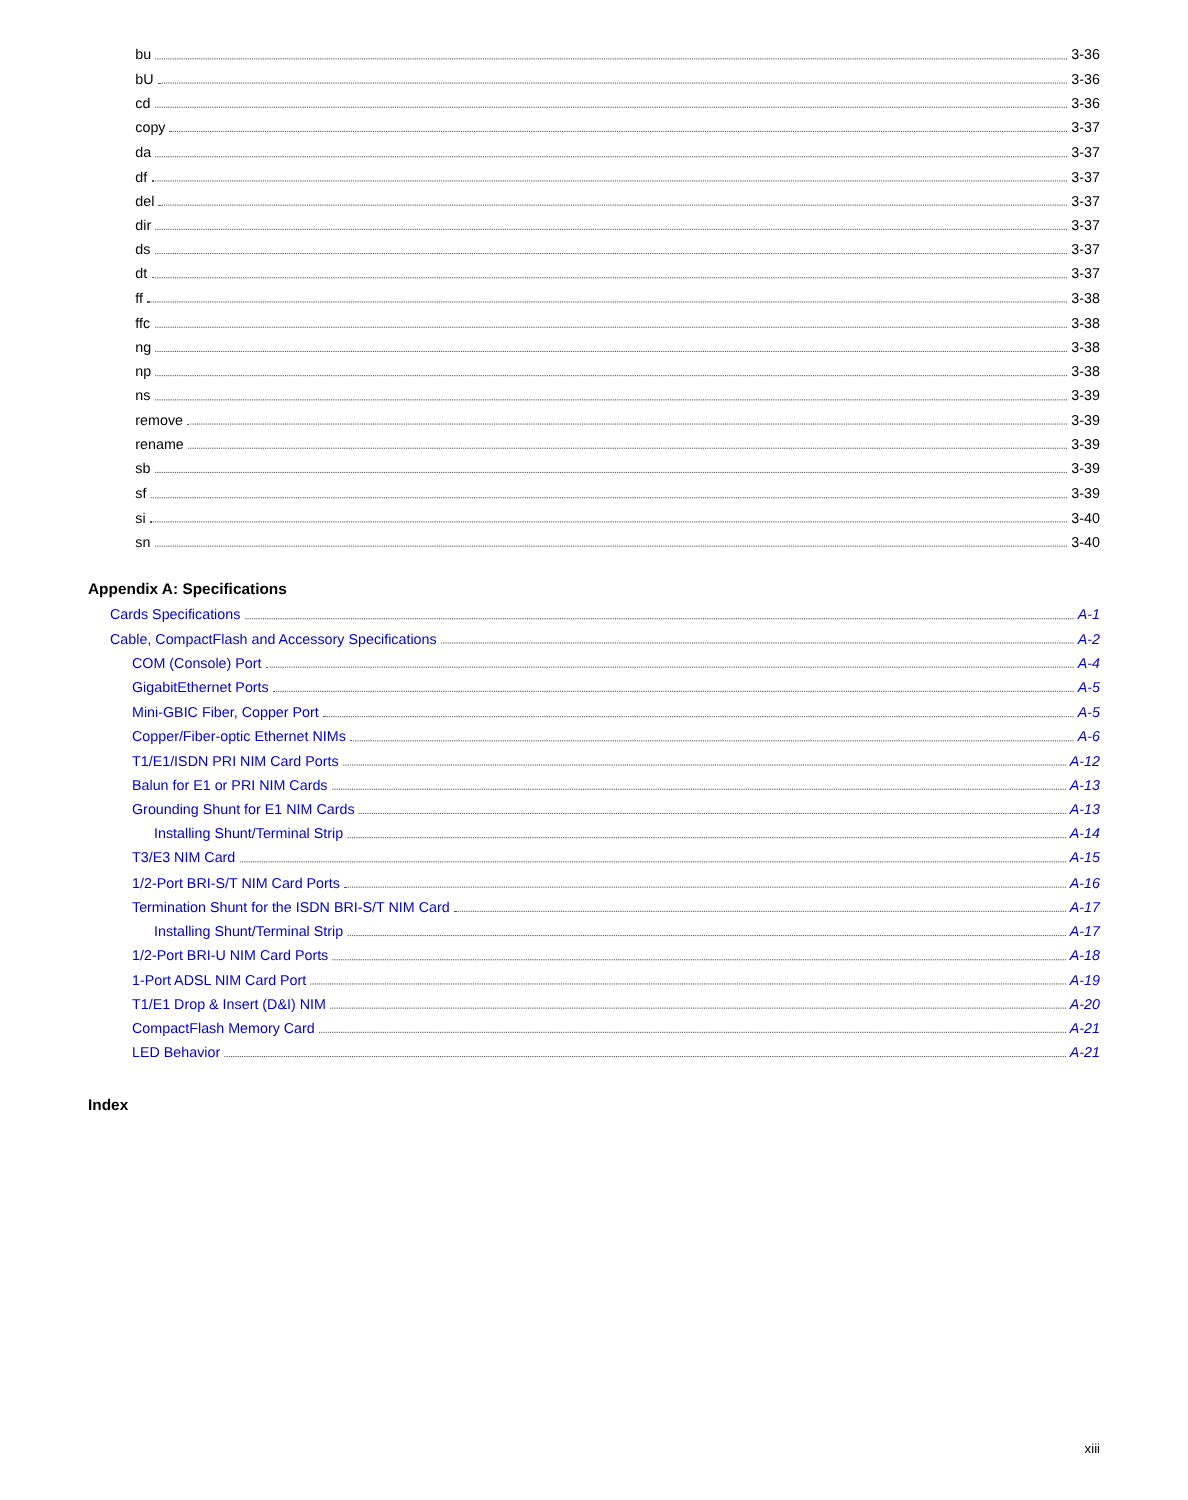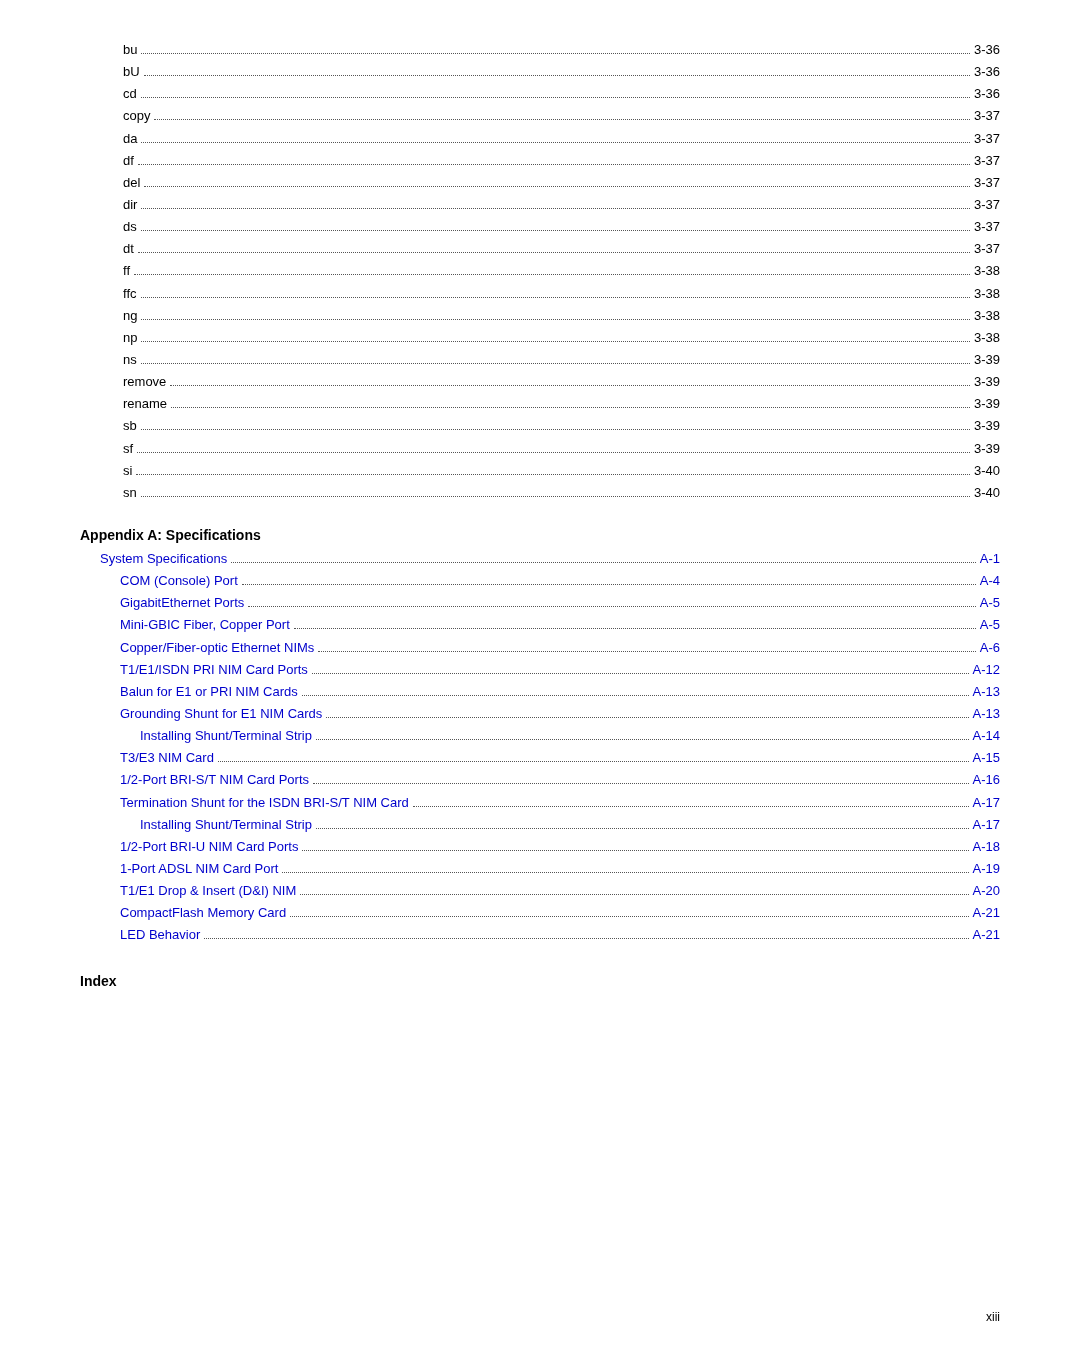--- a/index.html
+++ b/index.html
@@ -48,20 +48,21 @@
 
     .toc-page {
       white-space: nowrap;
       flex-shrink: 0;
       color: #000000;
       font-size: 13px;
     }
 
     .toc-page.link {
       color: #0000cc;
+      font-style: italic;
     }
 
     .section-heading {
       font-weight: bold;
       font-size: 14px;
       color: #000000;
       margin-bottom: 6px;
       margin-top: 10px;
     }
 
@@ -190,23 +191,28 @@
         <span class="toc-dots"></span>
         <span class="toc-page ">3-40</span>
       </div>
     </div>
 </div>
 
 <div class="toc-section" style="margin-top: 24px;">
   <div class="section-heading">Appendix A: Specifications</div>
   <div id="appendix-list">
       <div class="toc-entry" style="padding-left: 20px;">
-        <span class="toc-label link">System Specifications</span>
+        <span class="toc-label link">Cards Specifications</span>
         <span class="toc-dots"></span>
         <span class="toc-page link">A-1</span>
+      </div>
+      <div class="toc-entry" style="padding-left: 20px;">
+        <span class="toc-label link">Cable, CompactFlash and Accessory Specifications</span>
+        <span class="toc-dots"></span>
+        <span class="toc-page link">A-2</span>
       </div>
       <div class="toc-entry" style="padding-left: 40px;">
         <span class="toc-label link">COM (Console) Port</span>
         <span class="toc-dots"></span>
         <span class="toc-page link">A-4</span>
       </div>
       <div class="toc-entry" style="padding-left: 40px;">
         <span class="toc-label link">GigabitEthernet Ports</span>
         <span class="toc-dots"></span>
         <span class="toc-page link">A-5</span>

